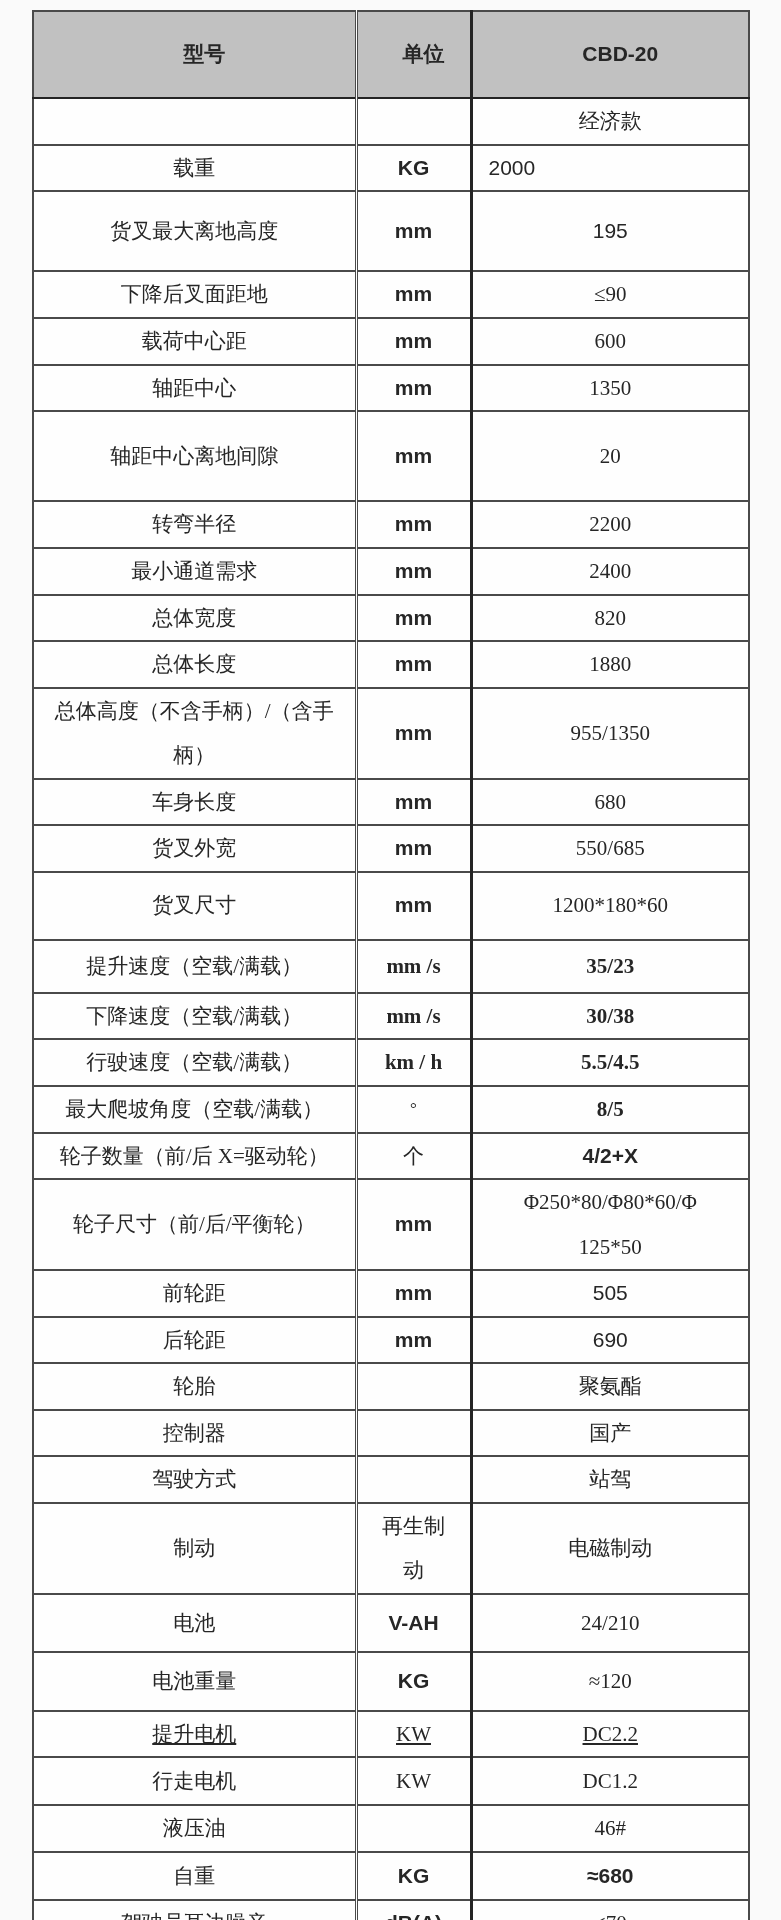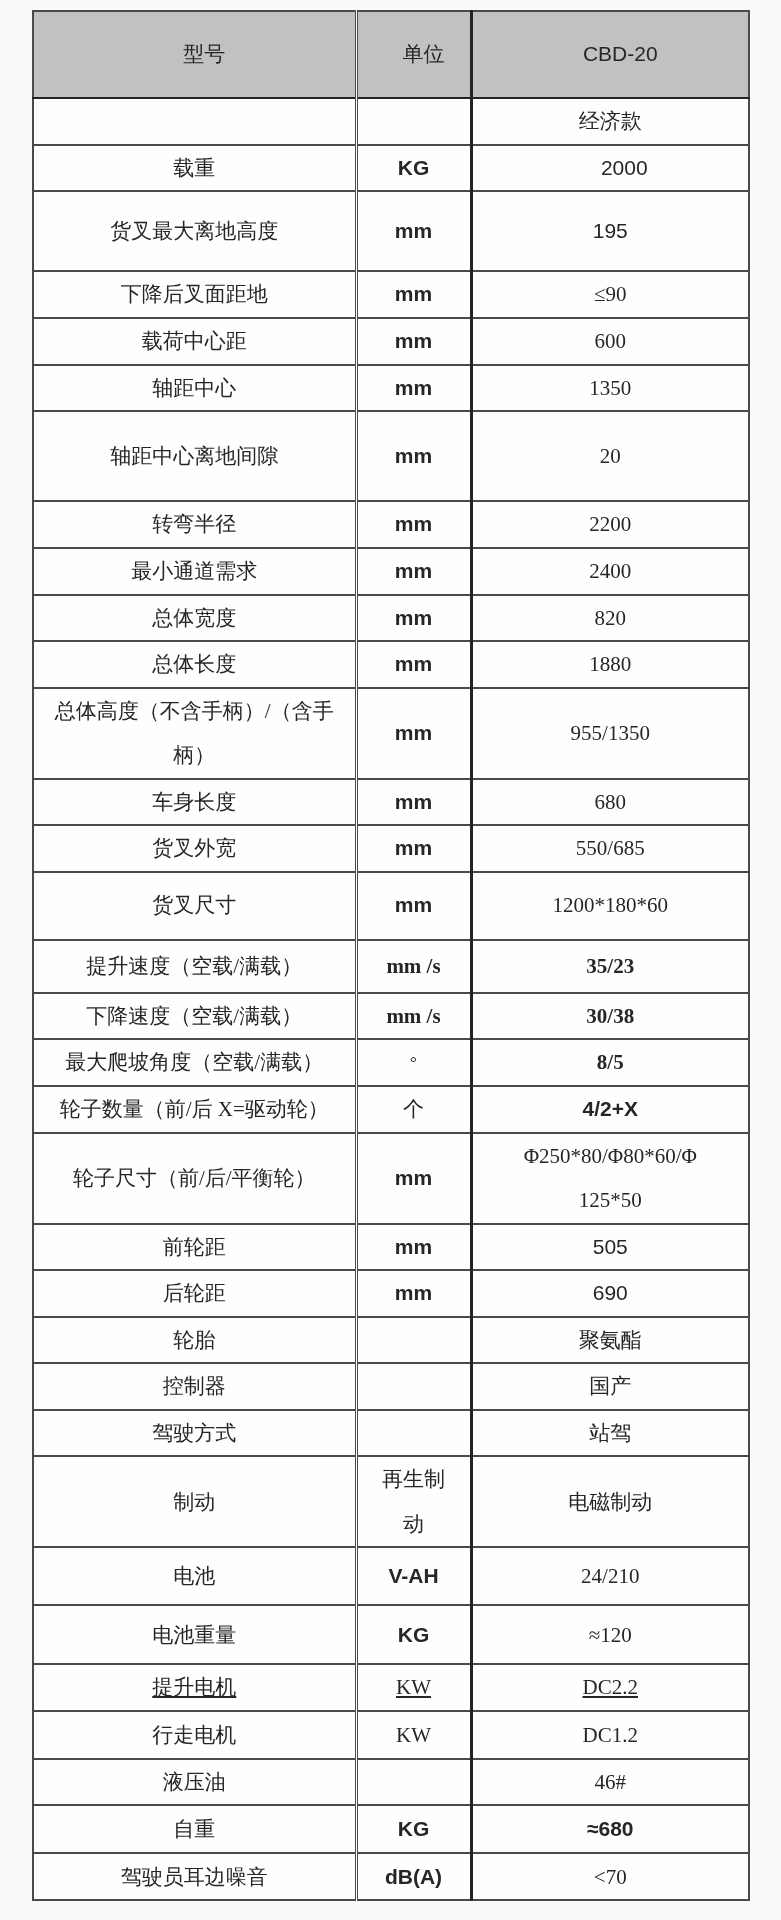--- a/index.html
+++ b/index.html
@@ -43,28 +43,28 @@
     white-space: pre-line;
     padding: 0 4px;
     overflow: hidden;
   }
   
   th.h-value, td.c-value { border-left: 3px solid var(--border-strong); }
   th.h-unit, td.c-unit { border-left: 3px double var(--border); }
   thead tr { height: 87px; }
   thead th {
     background: var(--header-bg);
-    font-weight: 400;
+    font-weight: 700;
     border-bottom: 2px solid var(--border-strong);
     padding-left: 24px;
   }
   .sans { font-family: "Liberation Sans", "DejaVu Sans", sans-serif; }
   .bold { font-weight: 700; }
   .small { font-size: 17px; }
-  td.left { text-align: center; padding-left: 32px; }
+  td.left { text-align: left; padding-left: 16px; }
 </style>
 </head>
 <body>
 
 <div class="page">
   <table class="spec-table">
     <colgroup>
       <col class="c1">
         <col class="c2">
         <col class="c3">
@@ -156,20 +156,25 @@
         <tr style="height: 53px;">
     <td class="c-label">提升速度（空载/满载）</td>
     <td class="c-unit bold">mm /s</td>
     <td class="c-value bold">35/23</td>
   </tr>
         <tr style="height: 39px;">
     <td class="c-label">下降速度（空载/满载）</td>
     <td class="c-unit bold">mm /s</td>
     <td class="c-value bold">30/38</td>
   </tr>
+        <tr style="height: 46px;">
+    <td class="c-label">行驶速度（空载/满载）</td>
+    <td class="c-unit bold">km / h</td>
+    <td class="c-value bold">5.5/4.5</td>
+  </tr>
         <tr style="height: 47px;">
     <td class="c-label">最大爬坡角度（空载/满载）</td>
     <td class="c-unit small">°</td>
     <td class="c-value bold">8/5</td>
   </tr>
         <tr style="height: 45px;">
     <td class="c-label">轮子数量（前/后 X=驱动轮）</td>
     <td class="c-unit">个</td>
     <td class="c-value sans bold">4/2+X</td>
   </tr>

